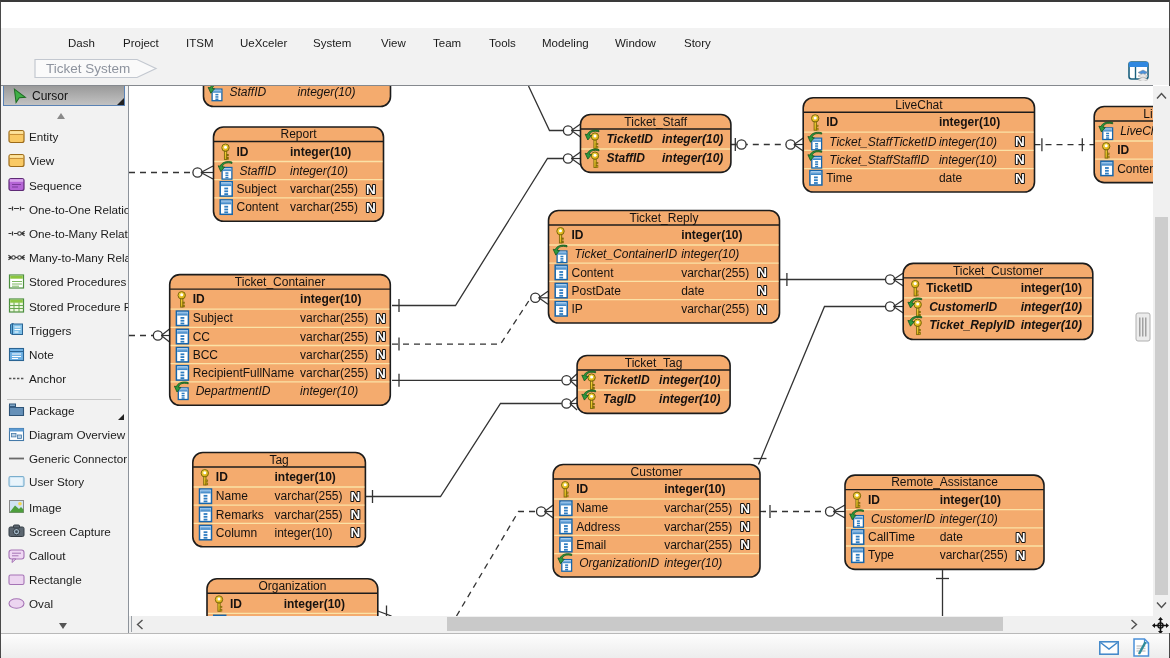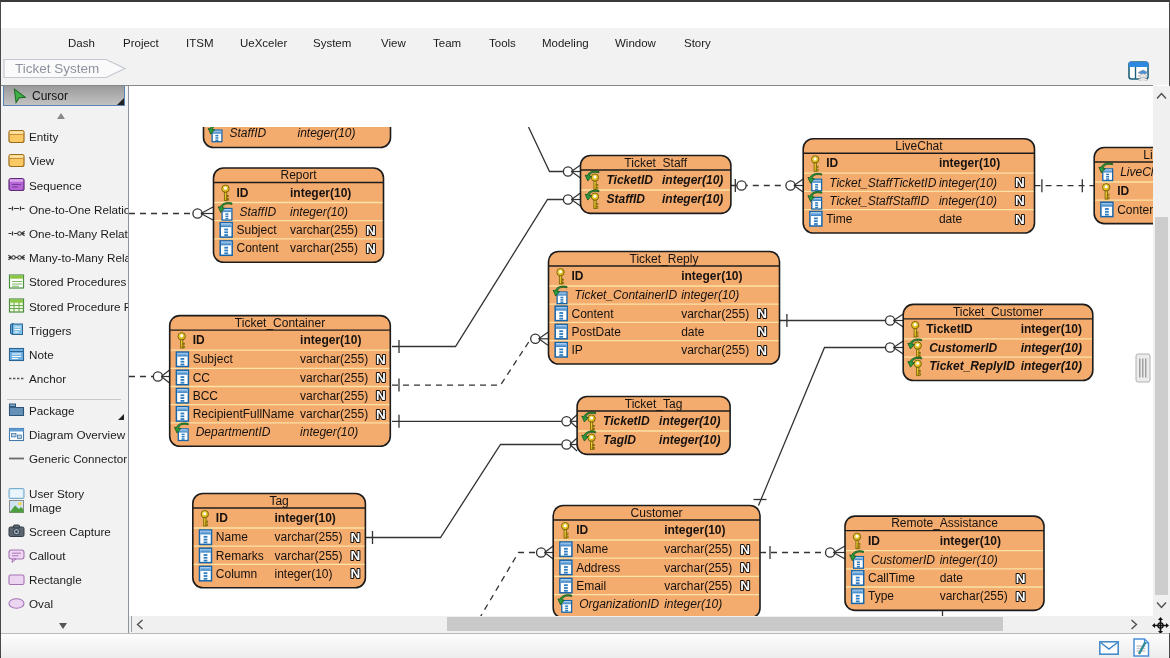--- a/index.html
+++ b/index.html
@@ -3,31 +3,31 @@
 * { margin:0; padding:0; box-sizing:border-box; }
 html,body { width:1170px; height:658px; overflow:hidden; }
 body { font-family:"Liberation Sans", sans-serif; position:relative; background:#fff; }
 #win { position:absolute; inset:0; border:1.5px solid #4a4a4a; border-top:2px solid #3a3a3a; border-bottom:2px solid #3a3a3a; }
 #titlebar { position:absolute; left:0; top:0; width:100%; height:26px; background:#fff; }
 #tlogo { position:absolute; left:10px; top:3px; }
 #ttext { position:absolute; left:32px; top:7px; font-size:12.5px; color:#111; }
 #tctrl { position:absolute; right:0; top:0; }
 #menubar { position:absolute; left:0; top:26px; width:100%; height:27px; background:#f2f2f2; }
 .mi { position:absolute; top:9px; font-size:11.5px; color:#1a1a1a;margin-left:48px; }
-#crumbbar { position:absolute; left:0; top:53px; width:100%; height:30px; background:#f2f2f2; }
+#crumbbar { position:absolute; left:0; top:53px; width:100%; height:30px; background:#f2f2f2;padding-left:31px; }
 #canvastopline { position:absolute; left:0; top:82.5px; width:1152px; height:1.2px; background:#85898e; }
 #sidepanel { position:absolute; left:0; top:83.5px; width:126.5px; height:650px; background:#f2f2f2; overflow:hidden; }
 #sidediv { position:absolute; left:126.5px; top:83.5px; width:1.2px; height:547px; background:#8d939b; }
 .si { position:absolute; left:0; height:24px; width:126px; }
 .sic { position:absolute; left:7px; top:3px; }
 .sil { position:absolute; left:28px; top:5.5px; font-size:11.7px; color:#1b1b1b; white-space:nowrap; }
 #cursoritem { position:absolute; left:2px; top:-1px; width:122px; height:21.5px; border:1.2px solid #5a82b4; background:linear-gradient(#9a9a9a,#c2c2c2); }
 #cursoritem .cl { position:absolute; left:28px; top:3px; font-size:12px; color:#111; }
 #sep1 { position:absolute; left:6px; top:313.5px; width:114px; height:1px; background:#c9c9c9; }
-#canvas { position:absolute; left:127.5px; top:83.5px; width:1024.5px; height:530px; background:#fff; overflow:hidden;margin-top:41px; }
+#canvas { position:absolute; left:127.5px; top:83.5px; width:1024.5px; height:530px; background:#fff; overflow:hidden; }
 #vscroll { position:absolute; left:1152px; top:83.5px; width:16.5px; height:530px; background:#f0f0f0; }
 #vthumb { position:absolute; left:1.5px; top:131px; width:13.5px; height:378px; background:#cdcdcd; }
 #hscroll { position:absolute; left:127.5px; top:613.5px; width:1015.5px; height:17px; background:#f0f0f0; }
 #hthumb { position:absolute; left:318px; top:1.5px; width:556px; height:14px; background:#c9c9c9; }
 #corner { position:absolute; left:1143px; top:613.5px; width:27px; height:17px; background:#f0f0f0; }
 #hline { position:absolute; left:130px; top:614px; width:1.4px; height:16px; background:#9aa0a6; }
 #statusbar { position:absolute; left:0; top:630.5px; width:100%; height:26px; background:linear-gradient(#fdfdfd,#ececec); border-top:1px solid #b9b9b9; }
 </style></head>
 <body>
 <div id="win">
@@ -177,21 +177,21 @@
             <rect x="9.5" y="9" width="4" height="3.4" fill="#b9cfe2" stroke="#4479a8" stroke-width="0.8"></rect>
           </svg></span>
         <span class="sil">Diagram Overview</span>
       </div>
 <div class="si" style="top:361.2px">
         <span class="sic"><svg width="17" height="17" viewBox="0 0 17 17" xmlns="http://www.w3.org/2000/svg">
             <path d="M1 8.5 h15" stroke="#6a6a6a" stroke-width="1.8"></path>
           </svg></span>
         <span class="sil">Generic Connector</span>
       </div>
-<div class="si" style="top:396px">
+<div class="si" style="top:384px">
         <span class="sic"><svg width="17" height="17" viewBox="0 0 17 17" xmlns="http://www.w3.org/2000/svg">
             <rect x="1" y="3.5" width="15" height="10" rx="1.5" fill="#cfe6f5" stroke="#7aaecd" stroke-width="1.1"></rect>
             <rect x="2.5" y="5" width="12" height="7" fill="#e9f4fb"></rect>
           </svg></span>
         <span class="sil">User Story</span>
       </div>
 <div class="si" style="top:409.6px">
         <span class="sic"><svg width="17" height="17" viewBox="0 0 17 17" xmlns="http://www.w3.org/2000/svg">
             <rect x="1.5" y="2.5" width="14" height="12" fill="#cfe3f2" stroke="#8a8a8a" stroke-width="1"></rect>
             <path d="M1.5 14.5 L7 7.5 L11 11 L13 9 L15.5 11.5 V14.5 Z" fill="#4d9e3c"></path>

